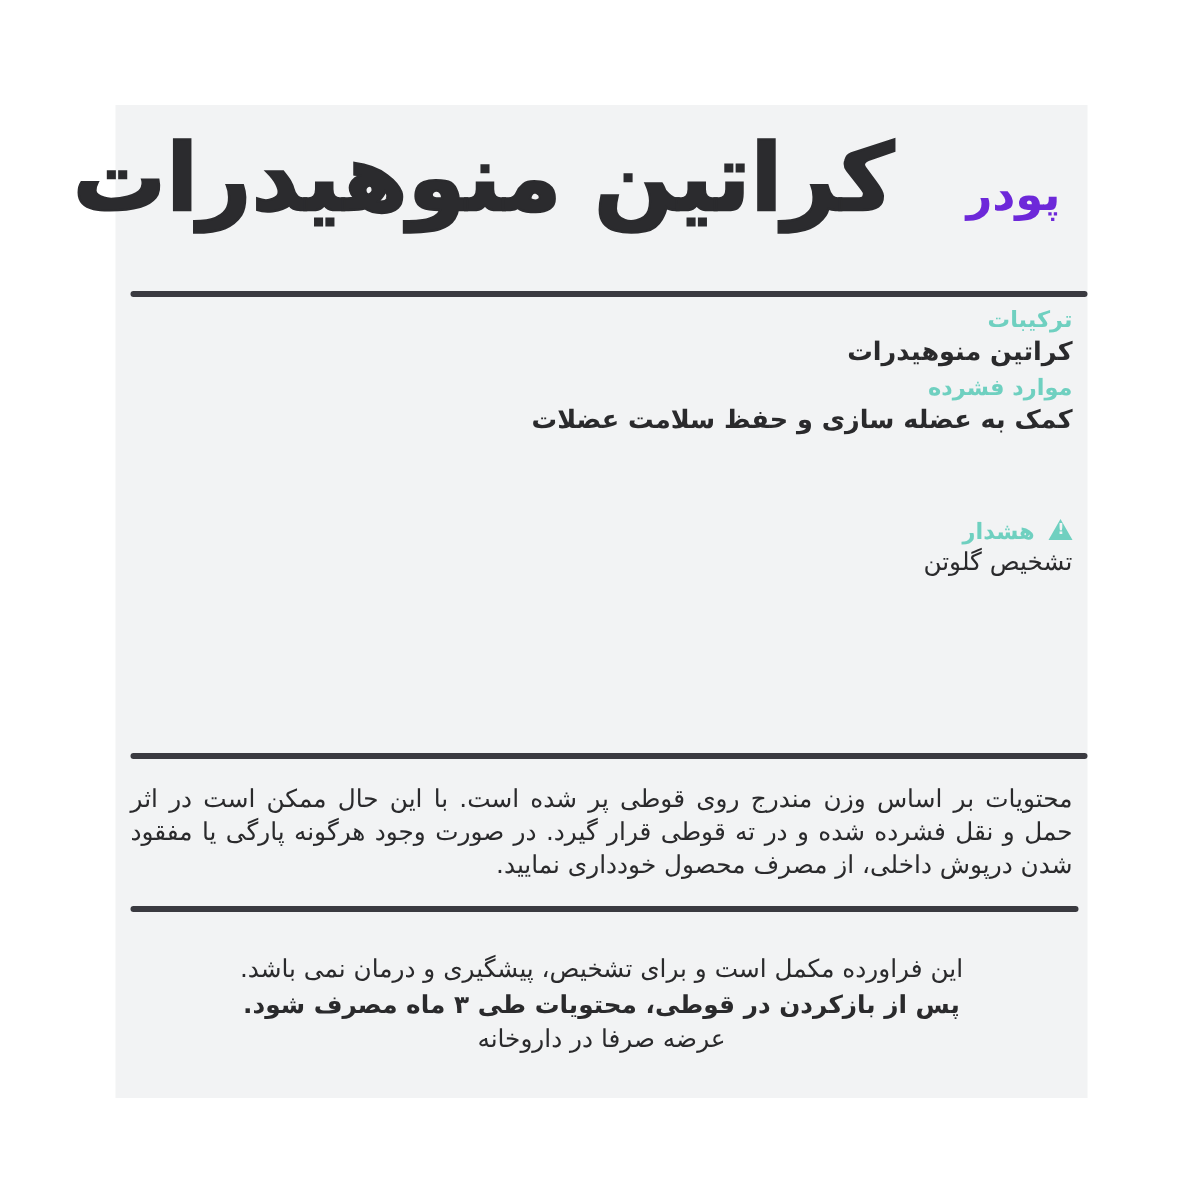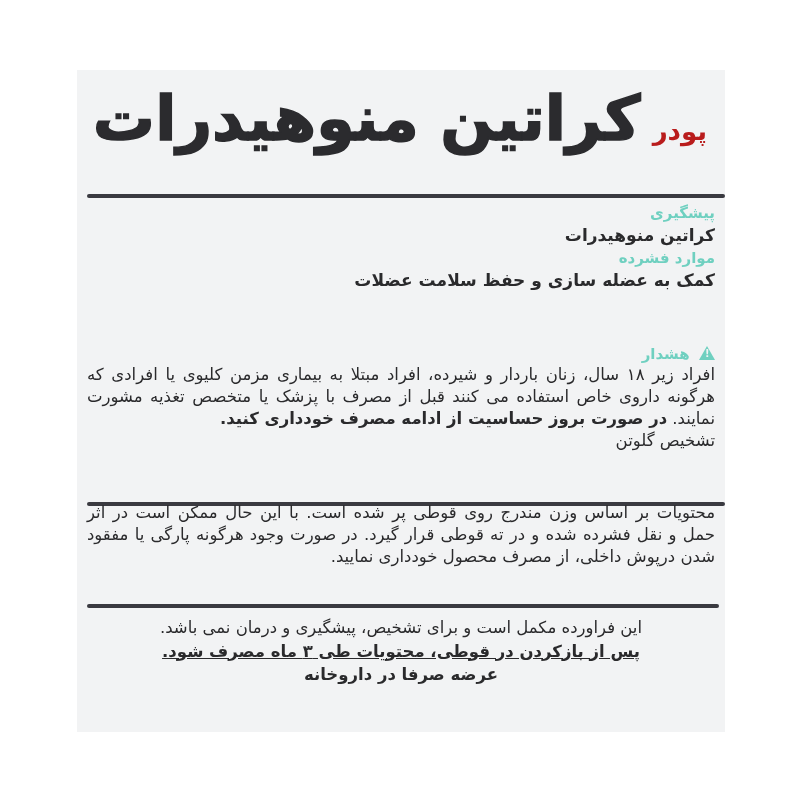--- a/index.html
+++ b/index.html
@@ -28,23 +28,24 @@
       right: 18px;
       top: 12px;
       direction: rtl;
       display: flex;
       align-items: baseline;
       gap: 12px;
       white-space: nowrap;
     }
     .title-prefix {
       font-family: "DejaVu Sans", sans-serif;
-      font-size: 26px;
+      font-size: 30px;
       font-weight: bold;
-      color: #b91c1c;
+      color: #6d28d9;
+      margin-left: 36px;
     }
     .title-main {
       font-family: "DejaVu Sans", sans-serif;
       font-size: 62px;
       font-weight: 900;
       color: #2b2b2e;
       letter-spacing: -1px;
       -webkit-text-stroke: 1.5px #2b2b2e;
     }
     .divider {
@@ -123,49 +124,45 @@
 <div class="label-panel">
 
   <div class="title-row">
     <span class="title-prefix">پودر</span>
     <span class="title-main">کراتین منوهیدرات</span>
   </div>
 
   <div class="divider d1"></div>
 
   <div class="section" style="top: 133px;">
-    <div class="heading">پیشگیری</div>
+    <div class="heading">ترکیبات</div>
     <div class="value">کراتین منوهیدرات</div>
   </div>
 
   <div class="section" style="top: 178px;">
     <div class="heading">موارد فشرده</div>
     <div class="value">کمک به عضله سازی و حفظ سلامت عضلات</div>
   </div>
 
 
   <div class="section" style="top: 274px;">
     <div class="heading">
       <span class="warn-icon"></span>
       <span>هشدار</span>
     </div>
-    <div class="body-text">
-      <span>افراد زیر ۱۸ سال، زنان باردار و شیرده، افراد مبتلا به بیماری مزمن کلیوی یا افرادی که هرگونه داروی خاص استفاده می کنند قبل از مصرف با پزشک یا متخصص تغذیه مشورت نمایند.</span>
-      <span class="bold">در صورت بروز حساسیت از ادامه مصرف خودداری کنید.</span>
-    </div>
     <div class="body-text">تشخیص گلوتن</div>
   </div>
 
   <div class="divider d2"></div>
 
-  <div class="section" style="top: 432px;">
+  <div class="section" style="top: 452px;">
     <div class="body-text">محتویات بر اساس وزن مندرج روی قوطی پر شده است. با این حال ممکن است در اثر حمل و نقل فشرده شده و در ته قوطی قرار گیرد. در صورت وجود هرگونه پارگی یا مفقود شدن درپوش داخلی، از مصرف محصول خودداری نمایید.</div>
   </div>
 
   <div class="divider d3"></div>
 
-  <div class="section" style="top: 546px;">
+  <div class="section" style="top: 564px;">
     <div class="center-text">این فراورده مکمل است و برای تشخیص، پیشگیری و درمان نمی باشد.</div>
-    <div class="center-text bold" style="font-weight:bold;text-decoration:underline;">پس از بازکردن در قوطی، محتویات طی ۳ ماه مصرف شود.</div>
-    <div class="center-text" style="font-weight:bold;">عرضه صرفا در داروخانه</div>
+    <div class="center-text bold" style="font-weight:bold;">پس از بازکردن در قوطی، محتویات طی ۳ ماه مصرف شود.</div>
+    <div class="center-text" style="font-weight:normal;">عرضه صرفا در داروخانه</div>
   </div>
 
 </div>
 
 </body></html>

